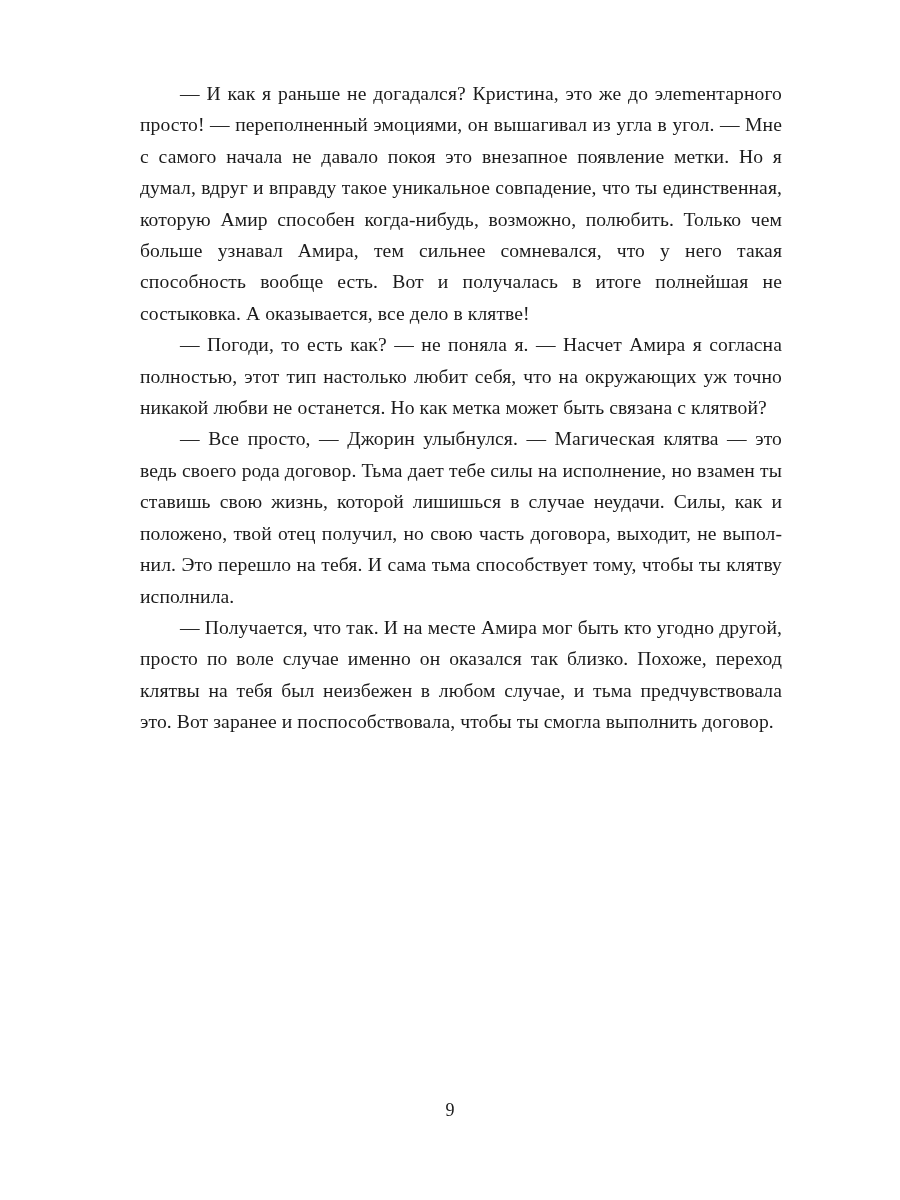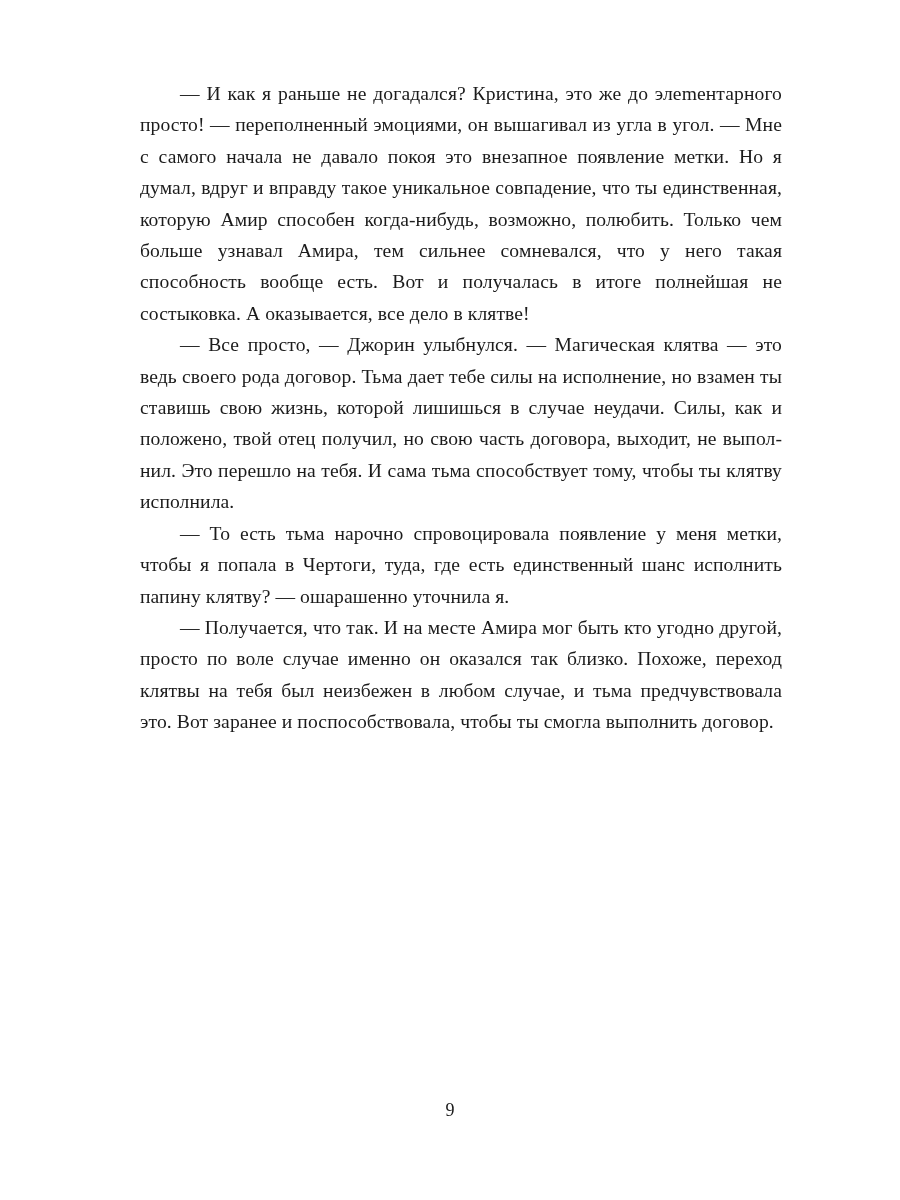--- a/index.html
+++ b/index.html
@@ -44,20 +44,20 @@
     color: #1b1b1b;
   }
 </style>
 </head>
 <body>
 
 <div class="page">
 
   <div class="body-text">
     <p>— И как я раньше не догадался? Кристина, это же до эле­mентарного просто! — переполненный эмоциями, он вы­шагивал из угла в угол. — Мне с самого начала не давало покоя это внезапное появление метки. Но я думал, вдруг и вправду такое уникальное совпадение, что ты единствен­ная, которую Амир способен когда-нибудь, возможно, по­любить. Только чем больше узнавал Амира, тем сильнее со­мневался, что у него такая способность вообще есть. Вот и получалась в итоге полнейшая не состыковка. А оказыва­ется, все дело в клятве!</p>
+    <p>— Погоди, то есть как? — не поняла я. — Насчет Амира я согласна полностью, этот тип настолько любит себя, что на окружающих уж точно никакой любви не останется. Но как метка может быть связана с клятвой?</p>
     <p>— Все просто, — Джорин улыбнулся. — Магическая клятва — это ведь своего рода договор. Тьма дает тебе силы на исполнение, но взамен ты ставишь свою жизнь, которой лишишься в случае неудачи. Силы, как и положено, твой отец получил, но свою часть договора, выходит, не выпол­нил. Это перешло на тебя. И сама тьма способствует тому, чтобы ты клятву исполнила.</p>
-    <p>— То есть тьма нарочно спровоцировала появление у ме­ня метки, чтобы я попала в Чертоги, туда, где есть един­ственный шанс исполнить папину клятву? — ошарашенно уточнила я.</p>
     <p>— Получается, что так. И на месте Амира мог быть кто угодно другой, просто по воле случае именно он оказался так близко. Похоже, переход клятвы на тебя был неизбежен в любом случае, и тьма предчувствовала это. Вот заранее и поспособствовала, чтобы ты смогла выполнить договор.</p>
   </div>
 
   <div class="folio">9</div>
 
 </div>
 
 </body></html>

